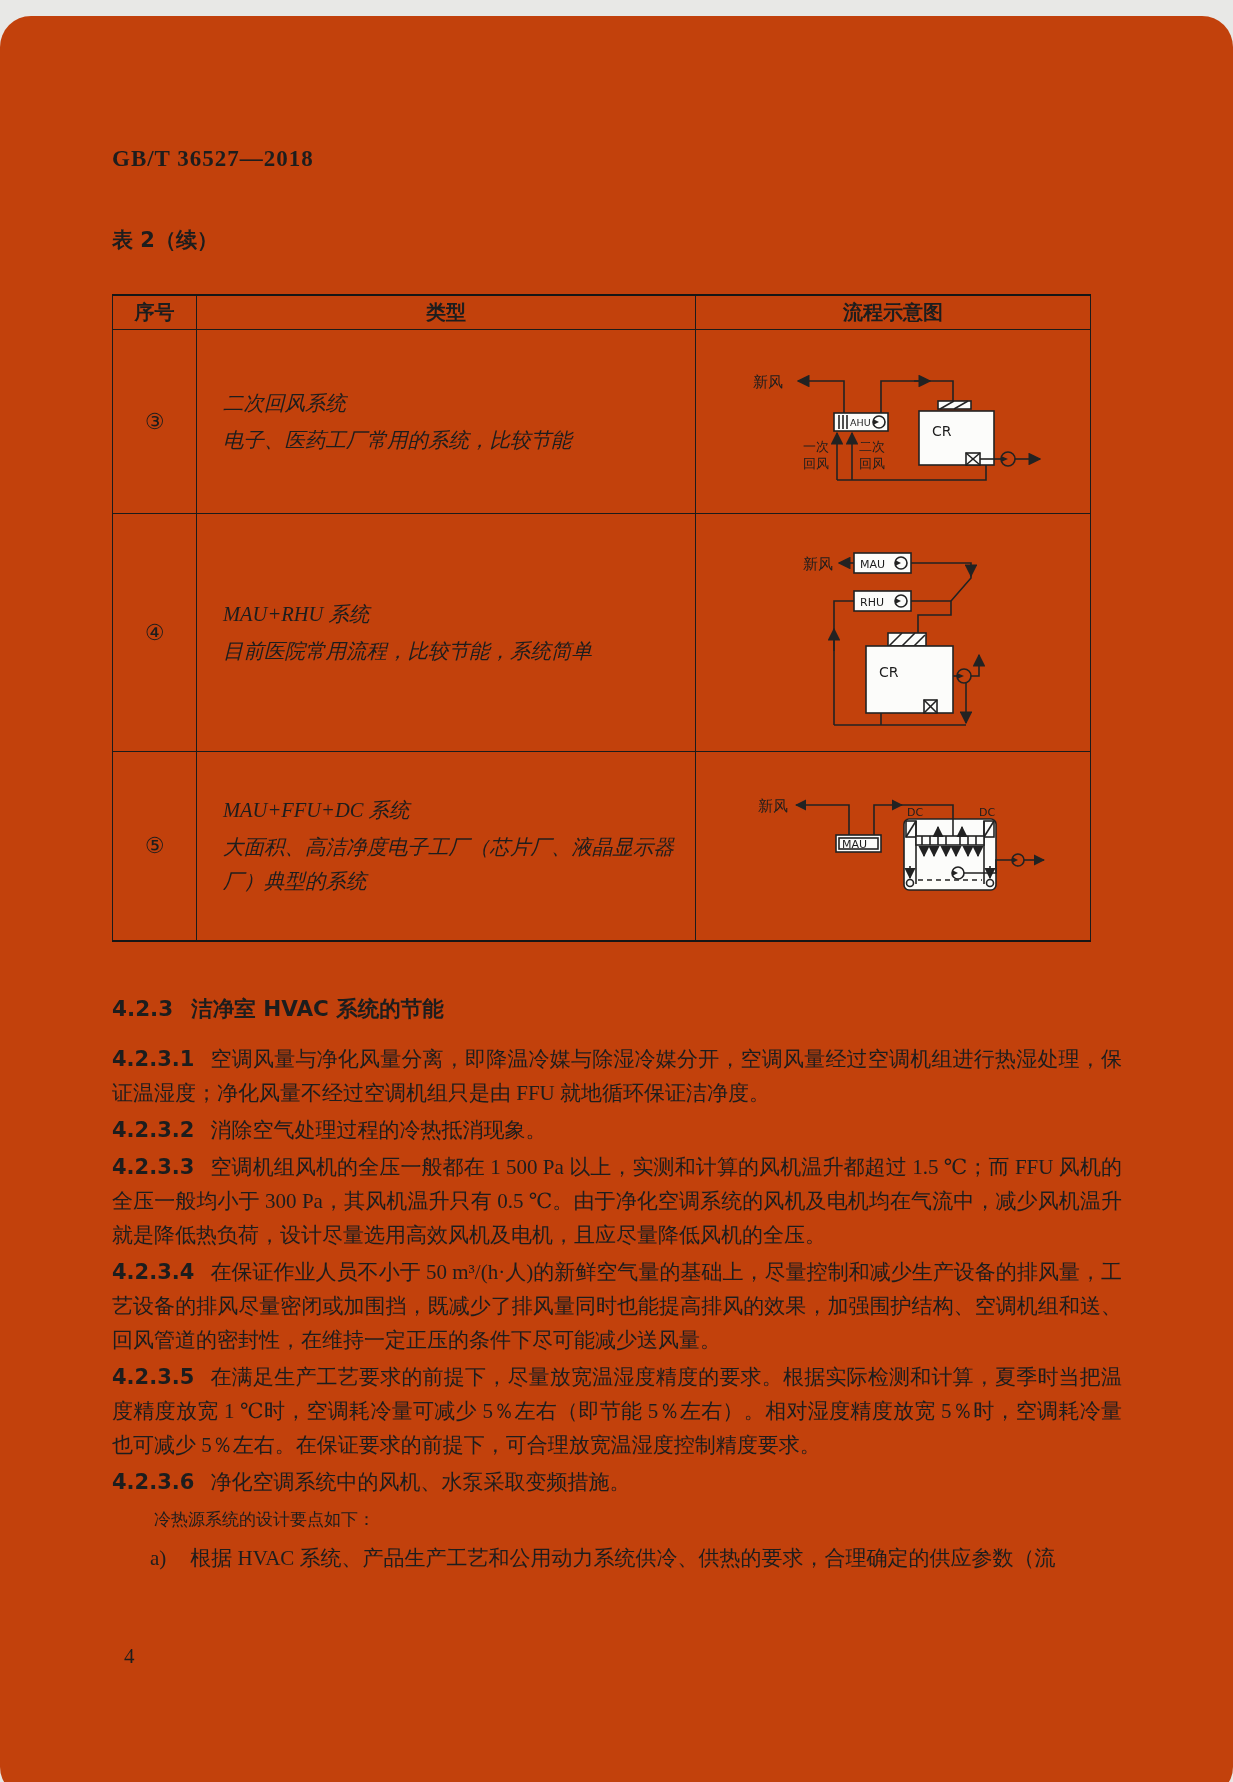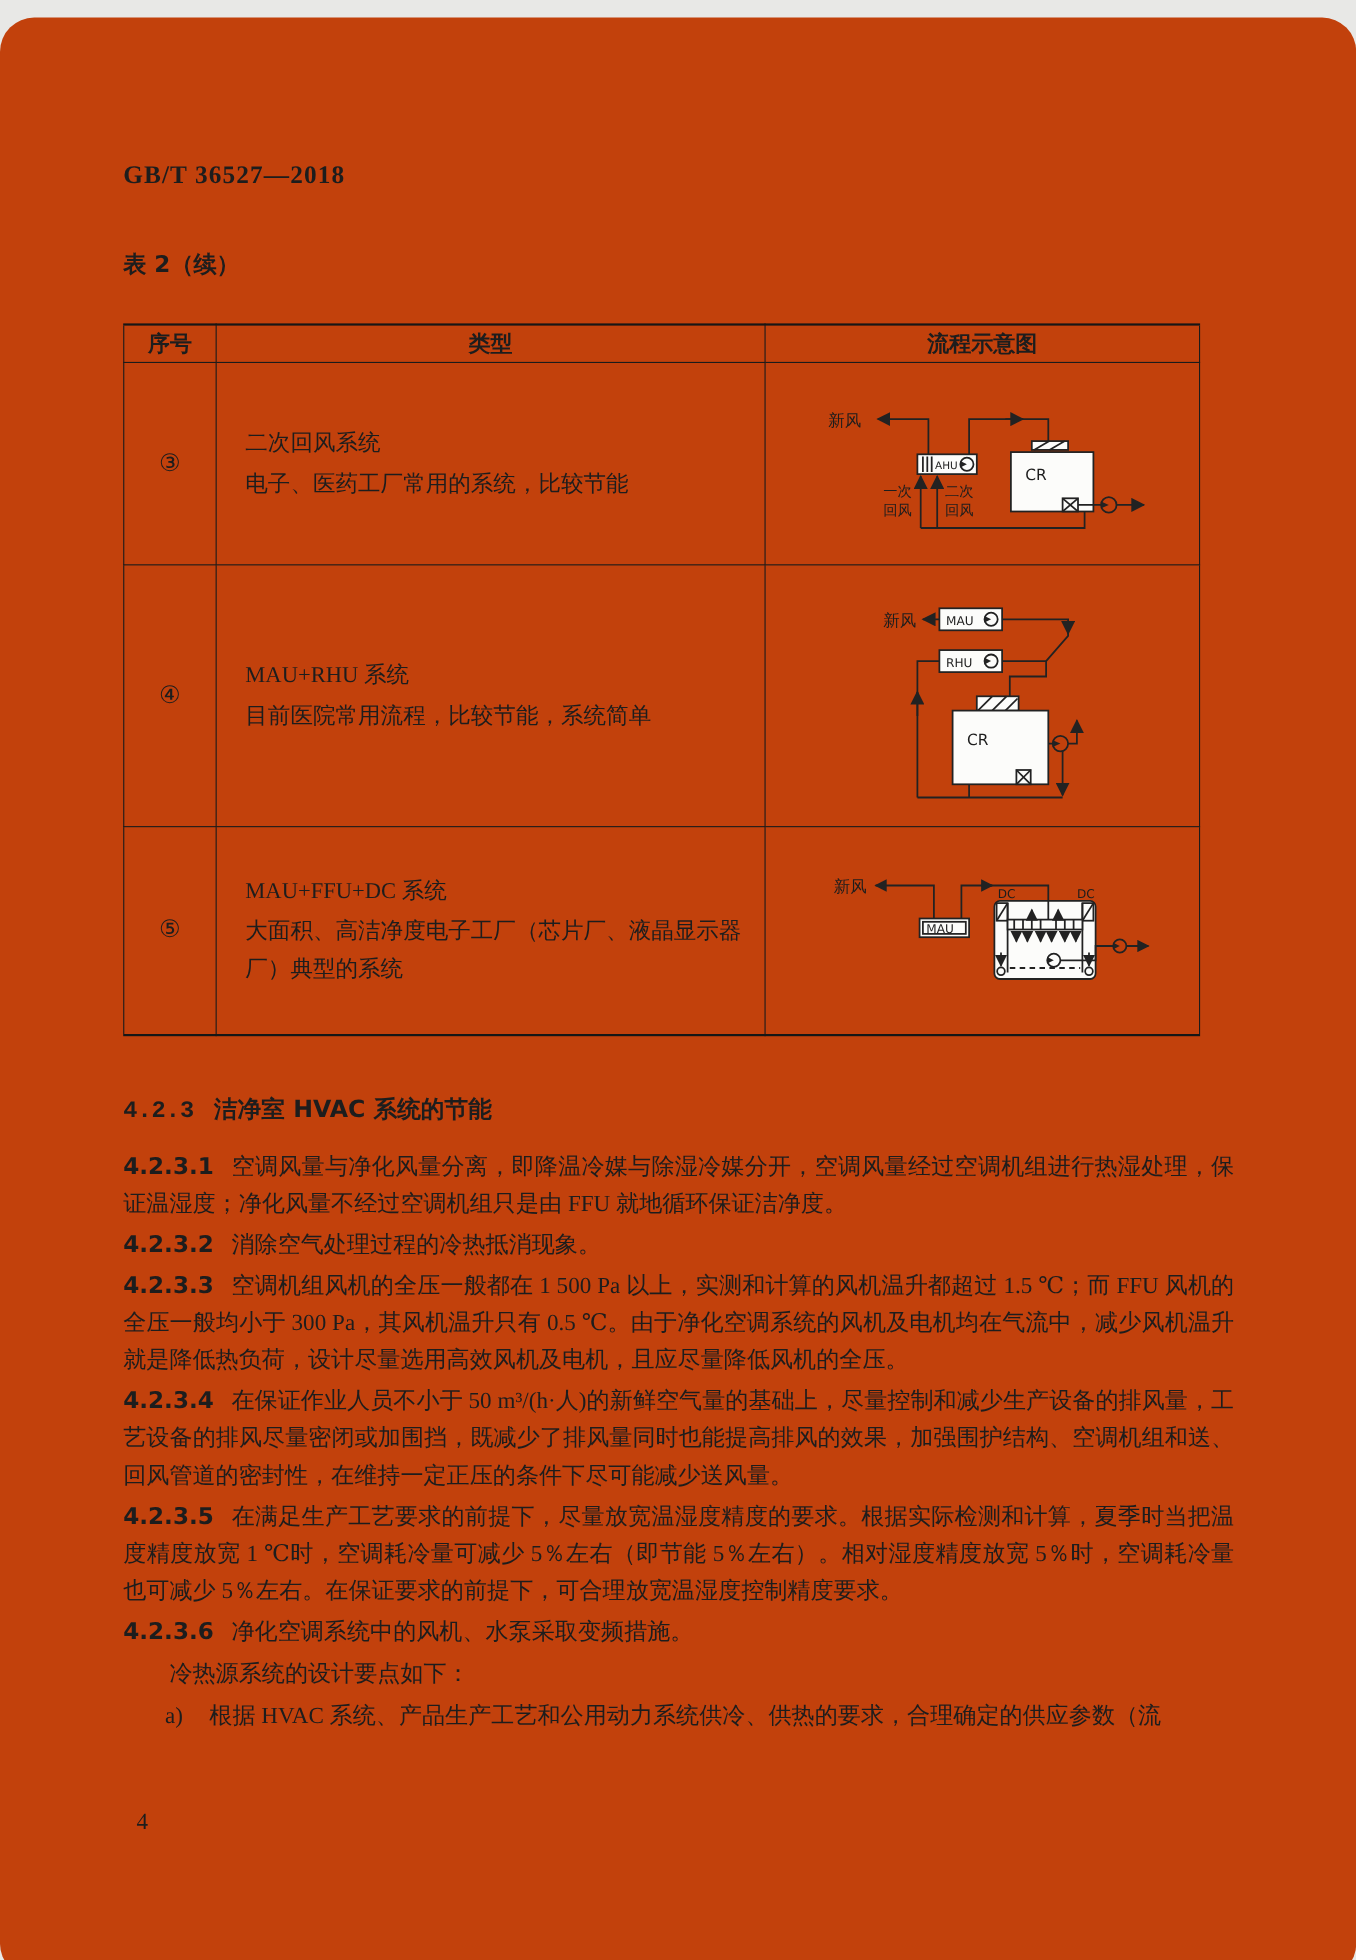--- a/index.html
+++ b/index.html
@@ -24,39 +24,39 @@
     position:absolute; left:112px; top:278px;
     border-collapse:collapse; table-layout:fixed; width:978px;
     border-top:2.6px solid #161616; border-bottom:2.6px solid #161616;padding-left:32px;
   }
   table.t2 th, table.t2 td { border:1.7px solid #1b1b1b; vertical-align:middle; }
   table.t2 th {
     height:34px; font-size:20px; font-weight:bold; text-align:center;
     font-family:"DejaVu Sans","Liberation Sans",sans-serif;
   }
   td.no-cell { text-align:center; font-size:22px; font-family:"DejaVu Sans","Liberation Sans",sans-serif; }
-  td.type-cell { padding-left:26px; padding-right:10px; font-size:20.5px; }
+  td.type-cell { padding-left:26px; padding-right:10px; font-size:20.5px;font-style:italic; }
   .type-title { line-height:34px; }
   .type-desc  { line-height:34px; margin-top:3px; }
   td.diag-cell { padding:0; position:relative; }
   td.diag-cell svg { display:block; }
   svg text { font-family:"DejaVu Sans","Liberation Sans",sans-serif; fill:#1d1d1d; }
 
   .sections { position:absolute; left:112px; top:962px; width:1010px; }
   .clause-heading {
     font-family:"DejaVu Sans","Liberation Sans",sans-serif;
     font-weight:bold; font-size:21.5px; line-height:34px; margin:14px 0 16px 0;
   }
-  .clause-heading .cnum { margin-right:18px;font-family:Liberation Mono, monospace; }
+  .clause-heading .cnum { margin-right:18px; }
   .para { font-size:21px; line-height:34px; text-align:justify; margin:3px 0; }
   .para .cnum {
     font-family:"DejaVu Sans","Liberation Sans",sans-serif;
     font-weight:bold; font-style:normal; margin-right:16px;
   }
-  .para-indent { font-size:21px; line-height:34px; margin:4px 0 4px 42px; }
+  .para-indent { font-size:17px; line-height:34px; margin:4px 0 4px 42px; }
   .para-list { font-size:21px; line-height:34px; margin:3px 0 0 38px; }
   .para-list .lnum { margin-right:24px; }
   .page-number { position:absolute; left:124px; top:1628px; font-size:21px; }
 </style>
 </head>
 <body>
 
 <div class="page">
 
   <div class="doc-number">GB/T 36527—2018</div>

